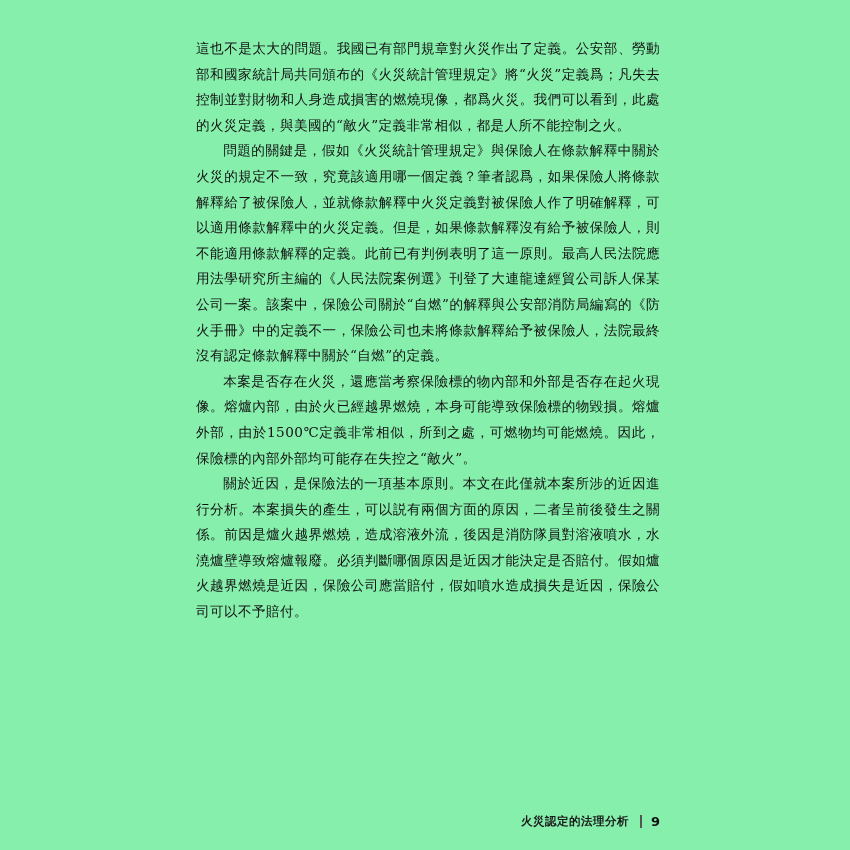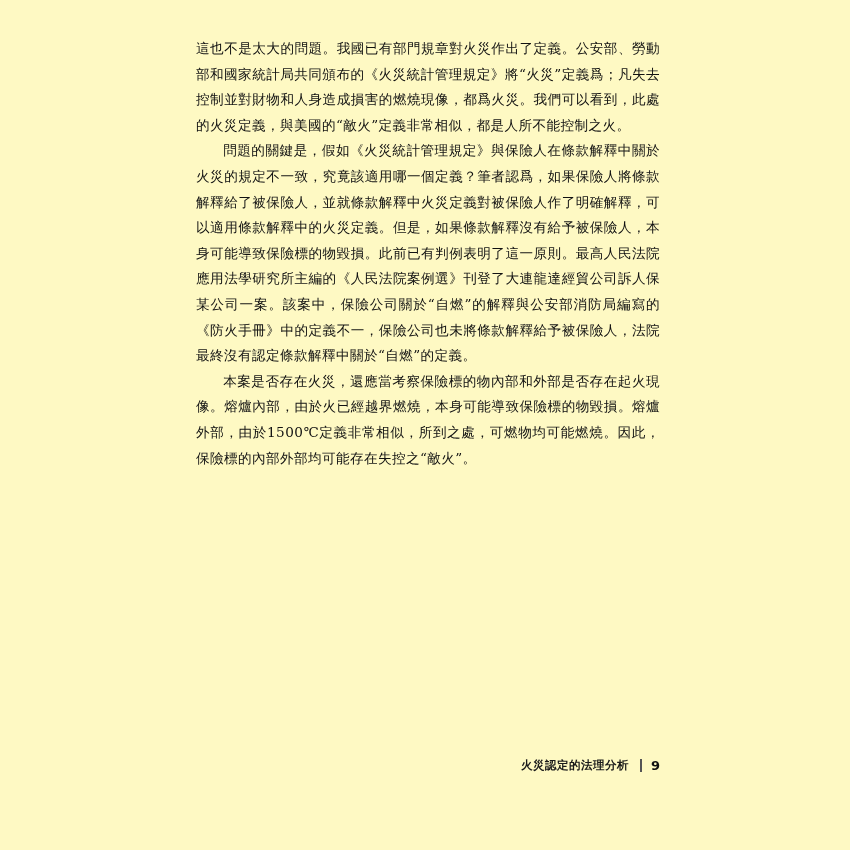--- a/index.html
+++ b/index.html
@@ -10,21 +10,21 @@
   body {
     width: 850px;
     height: 850px;
     overflow: hidden;
     font-family: "DejaVu Serif", "Liberation Serif", serif;
   }
   .page {
     position: relative;
     width: 850px;
     height: 850px;
-    background: #fef9c3;
+    background: #86efac;
     box-sizing: border-box;
   }
   .page-inner {
     position: absolute;
     left: 196px;
     top: 36px;
     width: 464px;
     height: 780px;
   }
   .body-text {
@@ -39,21 +39,21 @@
     margin: 0;
     text-indent: 2em;
     text-align: justify;
   }
   .para.first {
     text-indent: 0;
   }
   .footer {
     position: absolute;
     left: 196px;
-    top: 758px;
+    top: 814px;
     width: 464px;
     display: flex;
     justify-content: flex-end;
     align-items: center;
   }
   .footer-title {
     font-size: 11.5px;
     color: #1a1a1a;
     letter-spacing: 0.5px;
     font-family: "DejaVu Sans", "Liberation Sans", sans-serif;
@@ -73,22 +73,23 @@
     font-weight: bold;
   }
 </style>
 </head>
 <body>
 
 <div class="page">
   <div class="page-inner">
     <div class="body-text">
       <p class="para first">這也不是太大的問題。我國已有部門規章對火災作出了定義。公安部、勞動部和國家統計局共同頒布的《火災統計管理規定》將“火災”定義爲；凡失去控制並對財物和人身造成損害的燃燒現像，都爲火災。我們可以看到，此處的火災定義，與美國的“敵火”定義非常相似，都是人所不能控制之火。</p>
-      <p class="para">問題的關鍵是，假如《火災統計管理規定》與保險人在條款解釋中關於火災的規定不一致，究竟該適用哪一個定義？筆者認爲，如果保險人將條款解釋給了被保險人，並就條款解釋中火災定義對被保險人作了明確解釋，可以適用條款解釋中的火災定義。但是，如果條款解釋沒有給予被保險人，本身可能導致保險標的物毀損。此前已有判例表明了這一原則。最高人民法院應用法學研究所主編的《人民法院案例選》刊登了大連龍達經貿公司訴人保某公司一案。該案中，保險公司關於“自燃”的解釋與公安部消防局編寫的《防火手冊》中的定義不一，保險公司也未將條款解釋給予被保險人，法院最終沒有認定條款解釋中關於“自燃”的定義。</p>
+      <p class="para">問題的關鍵是，假如《火災統計管理規定》與保險人在條款解釋中關於火災的規定不一致，究竟該適用哪一個定義？筆者認爲，如果保險人將條款解釋給了被保險人，並就條款解釋中火災定義對被保險人作了明確解釋，可以適用條款解釋中的火災定義。但是，如果條款解釋沒有給予被保險人，則不能適用條款解釋的定義。此前已有判例表明了這一原則。最高人民法院應用法學研究所主編的《人民法院案例選》刊登了大連龍達經貿公司訴人保某公司一案。該案中，保險公司關於“自燃”的解釋與公安部消防局編寫的《防火手冊》中的定義不一，保險公司也未將條款解釋給予被保險人，法院最終沒有認定條款解釋中關於“自燃”的定義。</p>
       <p class="para">本案是否存在火災，還應當考察保險標的物內部和外部是否存在起火現像。熔爐內部，由於火已經越界燃燒，本身可能導致保險標的物毀損。熔爐外部，由於1500℃定義非常相似，所到之處，可燃物均可能燃燒。因此，保險標的內部外部均可能存在失控之“敵火”。</p>
+      <p class="para">關於近因，是保險法的一項基本原則。本文在此僅就本案所涉的近因進行分析。本案損失的產生，可以説有兩個方面的原因，二者呈前後發生之關係。前因是爐火越界燃燒，造成溶液外流，後因是消防隊員對溶液噴水，水澆爐壁導致熔爐報廢。必須判斷哪個原因是近因才能決定是否賠付。假如爐火越界燃燒是近因，保險公司應當賠付，假如噴水造成損失是近因，保險公司可以不予賠付。</p>
     </div>
   </div>
 
   <div class="footer">
     <span class="footer-title">火災認定的法理分析</span>
     <span class="footer-rule"></span>
     <span class="footer-pageno">9</span>
   </div>
 </div>
 

